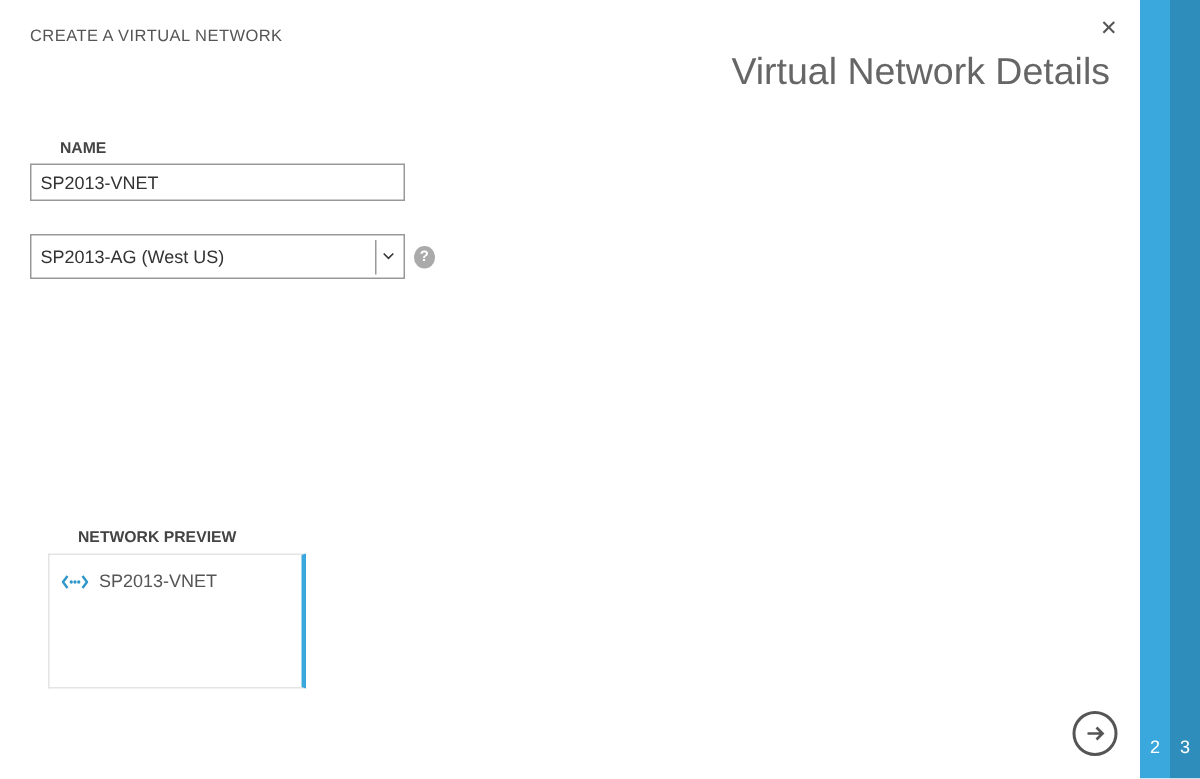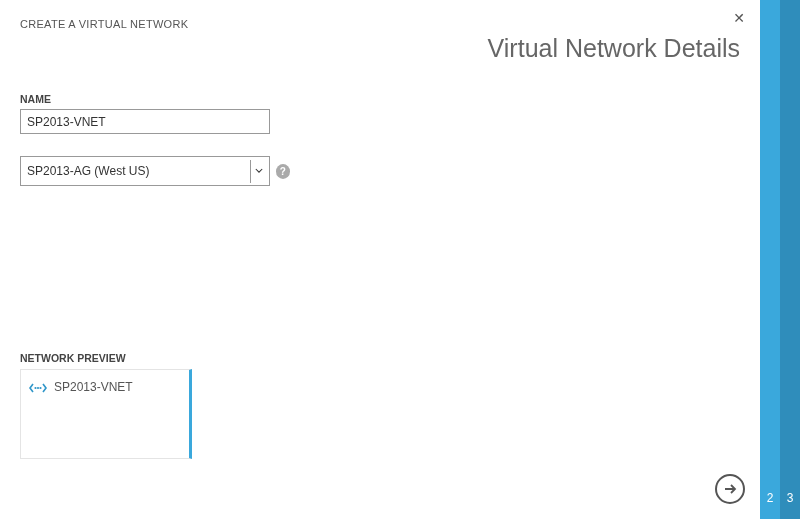--- a/index.html
+++ b/index.html
@@ -39,20 +39,21 @@
       color: #666;
       margin-top: 4px;
       margin-bottom: 30px;
       text-align: right;
     }
     .field-label {
       font-size: 10.5px;
       font-weight: 600;
       color: #444;
       margin-bottom: 4px;
+      margin-left: 20px;
     }
     .text-input {
       width: 250px;
       height: 25px;
       border: 1px solid #999;
       padding: 0 6px;
       font-size: 12px;
       font-family: inherit;
       color: #333;
     }
@@ -94,21 +95,21 @@
       font-size: 10px;
       font-weight: bold;
       display: flex;
       align-items: center;
       justify-content: center;
       margin-left: 6px;
       cursor: pointer;
     }
     .preview-section {
       position: absolute;
-      left: 20px;
+      left: 32px;
       bottom: 60px;
     }
     .preview-box {
       width: 172px;
       height: 90px;
       border: 1px solid #e4e4e4;
       border-right: 3px solid #3aa8dc;
       padding: 10px 8px;
       margin-top: 5px;
       display: flex;

